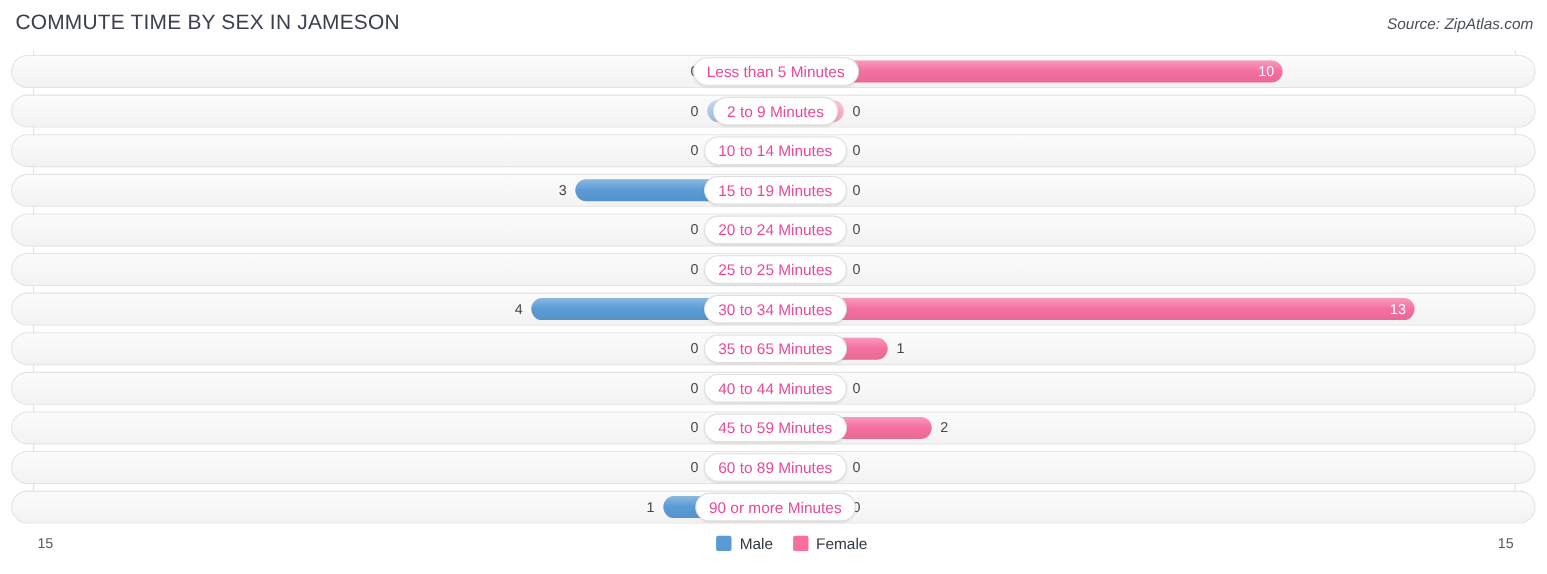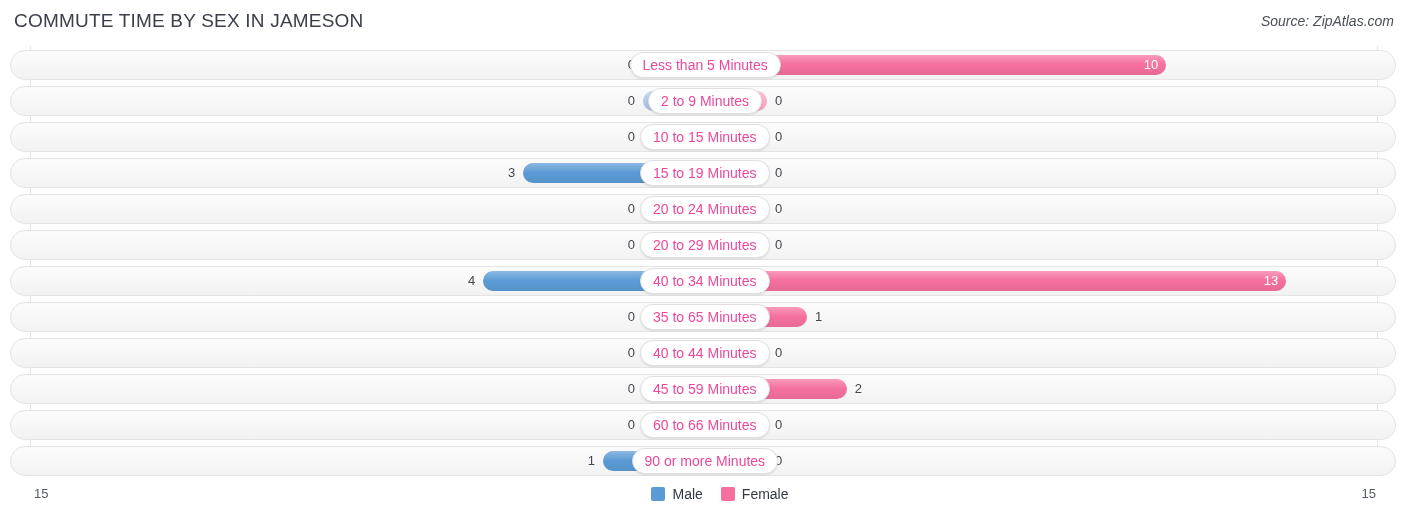--- a/index.html
+++ b/index.html
@@ -113,21 +113,21 @@
         <div class="val val-female" style="left: 764px; width: 40px;">0</div>
         <div class="pill" style="left: 637px;">2 to 9 Minutes</div>
       </div>
     </div>
     <div class="row" style="top: 76px;">
       <div class="bars">
         <div class="bar bar-male stub" style="left: 632px; width: 62px; background: rgb(174, 201, 234);"></div>
         <div class="bar bar-female stub" style="left: 694px; width: 62px; background: rgb(249, 174, 199);"></div>
         <div class="val val-male" style="left: 584px; width: 40px;">0</div>
         <div class="val val-female" style="left: 764px; width: 40px;">0</div>
-        <div class="pill" style="left: 629px;">10 to 15 Minutes</div>
+        <div class="pill" style="left: 629px;">10 to 14 Minutes</div>
       </div>
     </div>
     <div class="row" style="top: 112px;">
       <div class="bars">
         <div class="bar bar-male" style="left: 512.2px; width: 181.8px; background: rgb(91, 155, 213);"></div>
         <div class="bar bar-female stub" style="left: 694px; width: 62px; background: rgb(249, 174, 199);"></div>
         <div class="val val-male" style="left: 464.2px; width: 40px;">3</div>
         <div class="val val-female" style="left: 764px; width: 40px;">0</div>
         <div class="pill" style="left: 629px;">15 to 19 Minutes</div>
       </div>
@@ -140,30 +140,30 @@
         <div class="val val-female" style="left: 764px; width: 40px;">0</div>
         <div class="pill" style="left: 629px;">20 to 24 Minutes</div>
       </div>
     </div>
     <div class="row" style="top: 184px;">
       <div class="bars">
         <div class="bar bar-male stub" style="left: 632px; width: 62px; background: rgb(174, 201, 234);"></div>
         <div class="bar bar-female stub" style="left: 694px; width: 62px; background: rgb(249, 174, 199);"></div>
         <div class="val val-male" style="left: 584px; width: 40px;">0</div>
         <div class="val val-female" style="left: 764px; width: 40px;">0</div>
-        <div class="pill" style="left: 629px;">20 to 29 Minutes</div>
+        <div class="pill" style="left: 629px;">25 to 25 Minutes</div>
       </div>
     </div>
     <div class="row" style="top: 220px;">
       <div class="bars">
         <div class="bar bar-male" style="left: 472.267px; width: 221.733px; background: rgb(91, 155, 213);"></div>
         <div class="bar bar-female" style="left: 694px; width: 581.133px; background: rgb(245, 112, 159);"></div>
         <div class="val val-male" style="left: 424.267px; width: 40px;">4</div>
         <div class="val val-female inside" style="left: 1227.13px; width: 40px; text-align: right;">13</div>
-        <div class="pill" style="left: 629px;">40 to 34 Minutes</div>
+        <div class="pill" style="left: 629px;">30 to 34 Minutes</div>
       </div>
     </div>
     <div class="row" style="top: 256px;">
       <div class="bars">
         <div class="bar bar-male stub" style="left: 632px; width: 62px; background: rgb(174, 201, 234);"></div>
         <div class="bar bar-female" style="left: 694px; width: 101.933px; background: rgb(245, 112, 159);"></div>
         <div class="val val-male" style="left: 584px; width: 40px;">0</div>
         <div class="val val-female" style="left: 803.933px; width: 40px;">1</div>
         <div class="pill" style="left: 629px;">35 to 65 Minutes</div>
       </div>
@@ -185,21 +185,21 @@
         <div class="val val-female" style="left: 843.867px; width: 40px;">2</div>
         <div class="pill" style="left: 629px;">45 to 59 Minutes</div>
       </div>
     </div>
     <div class="row" style="top: 364px;">
       <div class="bars">
         <div class="bar bar-male stub" style="left: 632px; width: 62px; background: rgb(174, 201, 234);"></div>
         <div class="bar bar-female stub" style="left: 694px; width: 62px; background: rgb(249, 174, 199);"></div>
         <div class="val val-male" style="left: 584px; width: 40px;">0</div>
         <div class="val val-female" style="left: 764px; width: 40px;">0</div>
-        <div class="pill" style="left: 629px;">60 to 66 Minutes</div>
+        <div class="pill" style="left: 629px;">60 to 89 Minutes</div>
       </div>
     </div>
     <div class="row" style="top: 400px;">
       <div class="bars">
         <div class="bar bar-male" style="left: 592.067px; width: 101.933px; background: rgb(91, 155, 213);"></div>
         <div class="bar bar-female stub" style="left: 694px; width: 62px; background: rgb(249, 174, 199);"></div>
         <div class="val val-male" style="left: 544.067px; width: 40px;">1</div>
         <div class="val val-female" style="left: 764px; width: 40px;">0</div>
         <div class="pill" style="left: 620.5px;">90 or more Minutes</div>
       </div>

